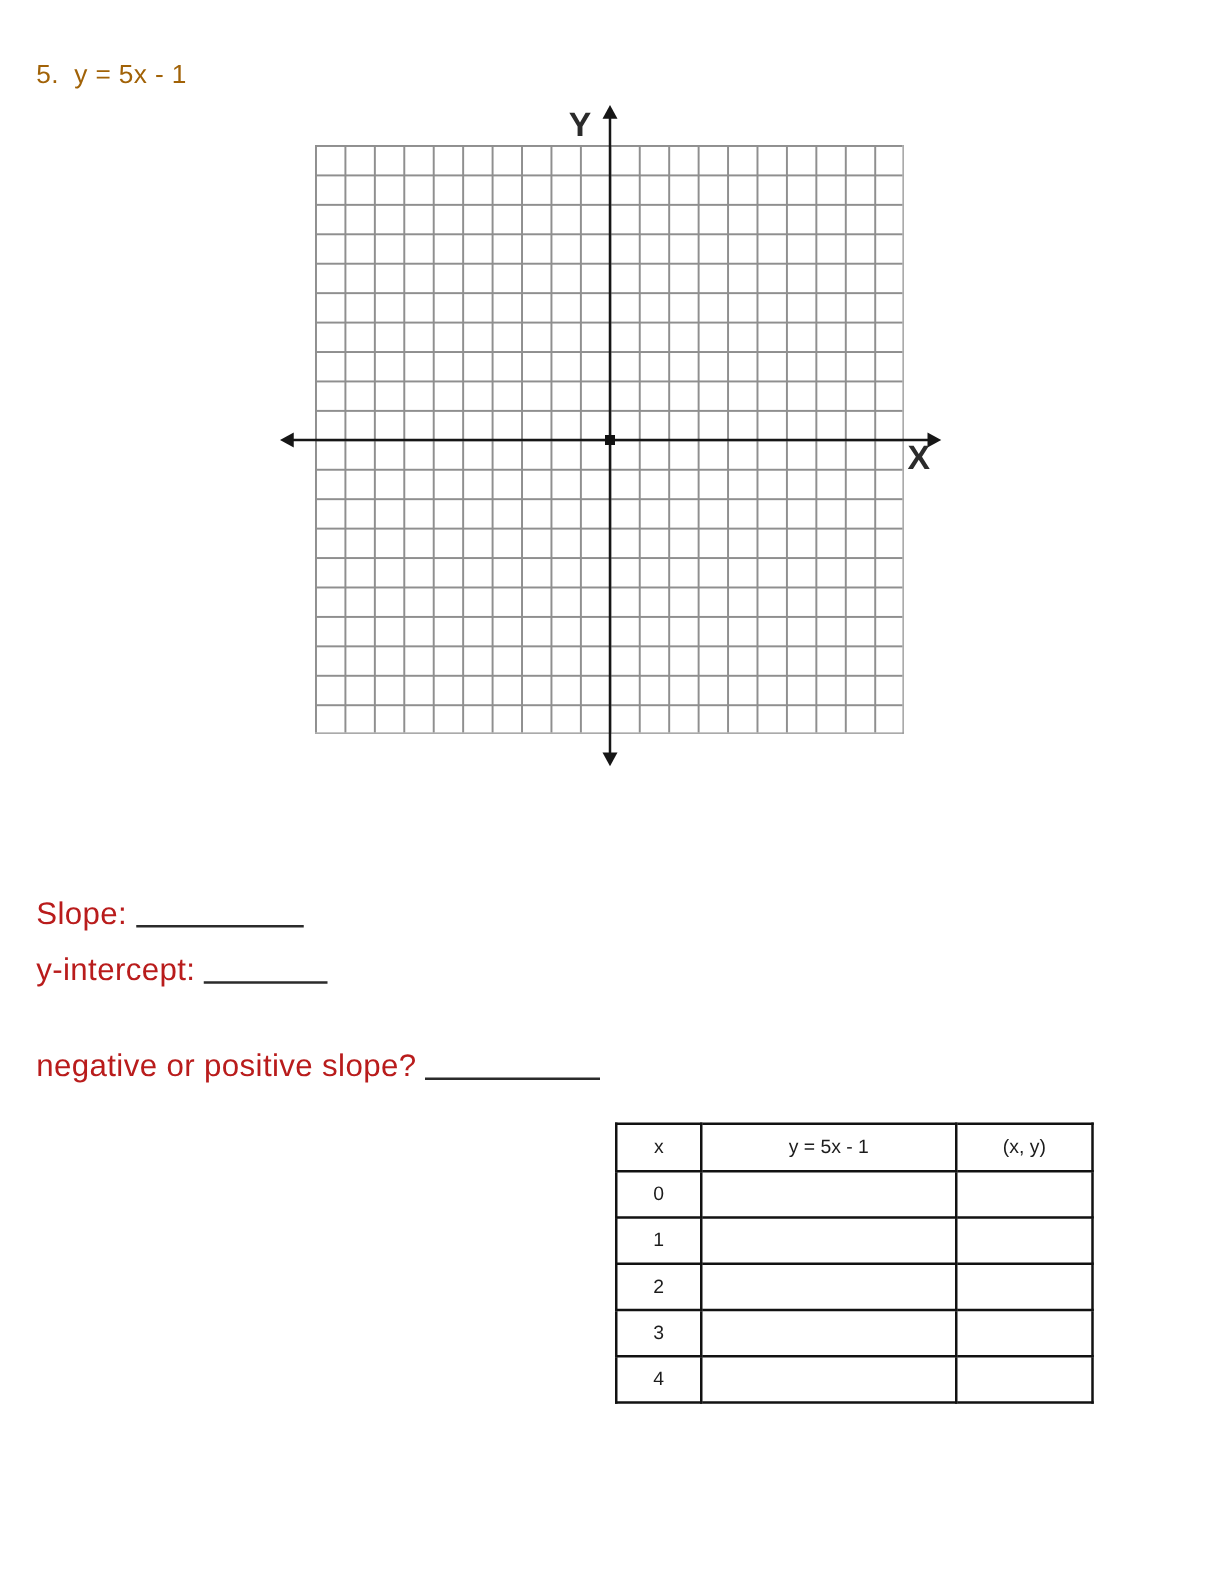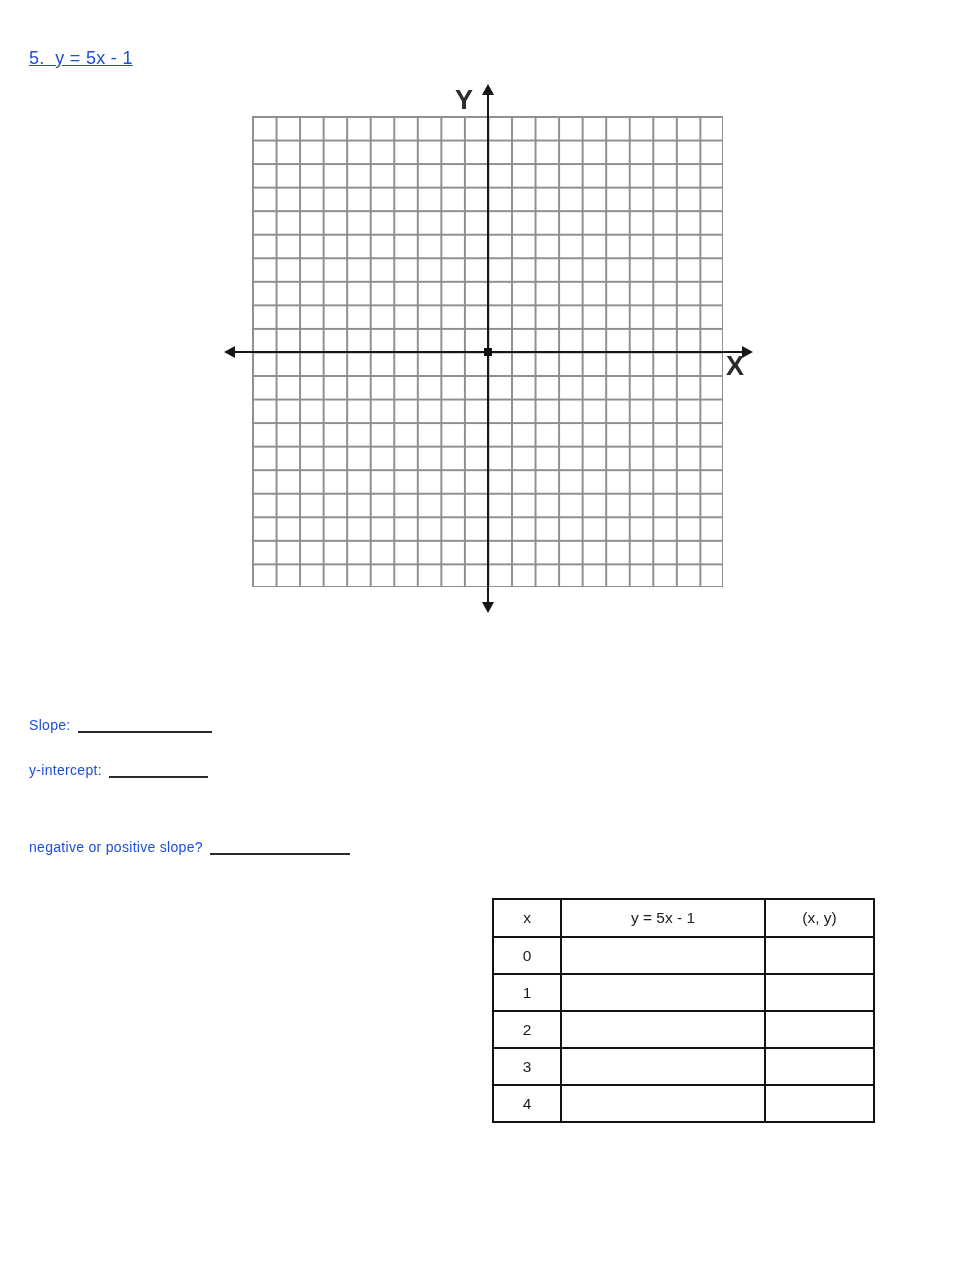--- a/index.html
+++ b/index.html
@@ -13,25 +13,24 @@
     height: 1266px;
     background: #ffffff;
     font-family: "Liberation Sans", sans-serif;
     color: #2b2b2b;
     overflow: hidden;
   }
   .problem-title {
     position: absolute;
     left: 29px;
     top: 48px;
-    font-size: 18px;
+    font-size: 21px;
     letter-spacing: 0.3px;
     white-space: pre;
-    color: #1d4ed8;
-    text-decoration: underline;
+    color: #a16207;
   }
   
   .grid {
     position: absolute;
     left: 252px;
     top: 116px;
     width: 471px;
     height: 471px;
     background-image:
       linear-gradient(to right, #8f8f8f 1.5px, transparent 1.5px),
@@ -111,23 +110,23 @@
     left: 726px;
     top: 351px;
     font-size: 27px;
     font-weight: 600;
     color: #2b2b2b;
   }
   
   .question {
     position: absolute;
     left: 29px;
-    font-size: 14px;
+    font-size: 25px;
     letter-spacing: 0.3px;
-    color: #1d4ed8;
+    color: #b91c1c;
     white-space: nowrap;
   }
   .q-slope { top: 717px; }
   .q-intercept { top: 762px; }
   .q-sign { top: 839px; }
   .blank {
     display: inline-block;
     height: 1px;
     border-bottom: 2px solid #2b2b2b;
     transform: translateY(3px);

